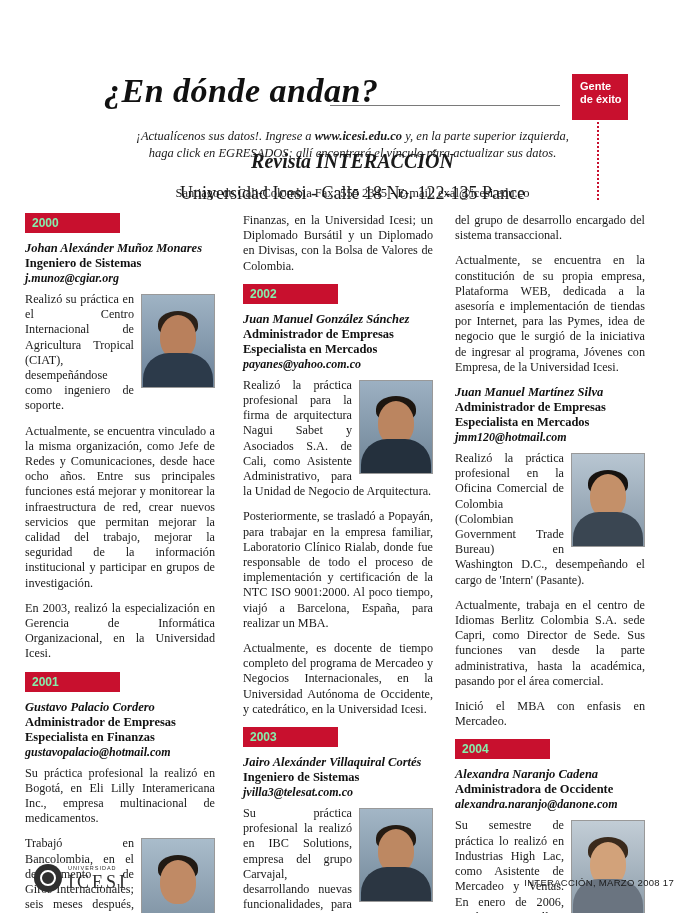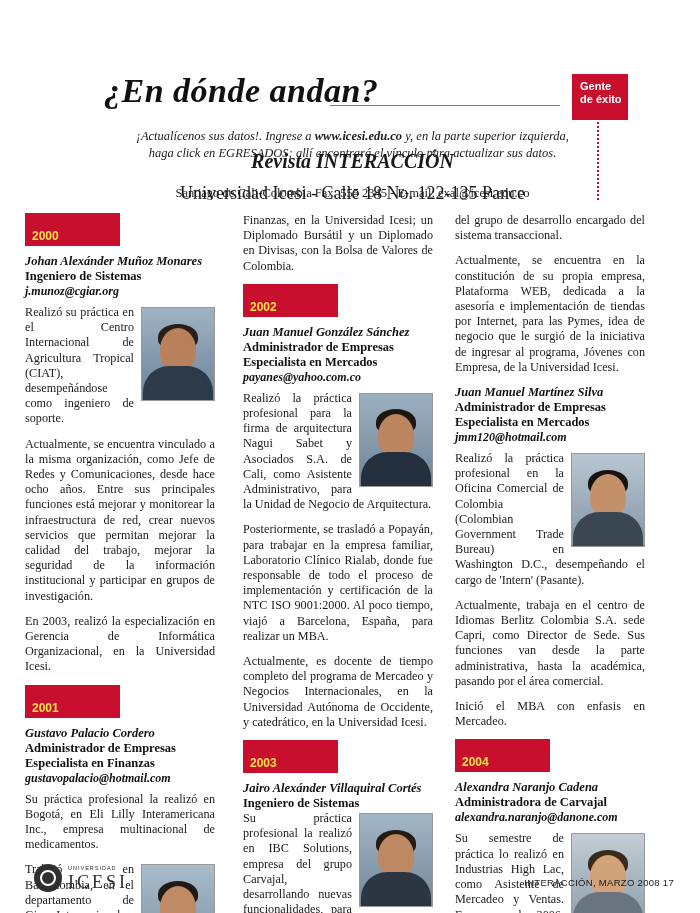--- a/index.html
+++ b/index.html
@@ -54,24 +54,24 @@
     font-size:12.5px;line-height:17px;
   }
 
   
   .col{position:absolute;top:213px;width:190px;}
   .col1{left:25px;}
   .col2{left:243px;}
   .col3{left:455px;}
 
   .yearbar{
-    background:#c8102e;color:#fde047;
+    background:#c8102e;color:#86efac;
     font-family:"Liberation Sans", sans-serif;
     font-weight:bold;font-size:12px;
-    padding:16px 0 3px 7px;
+    padding:3px 0 3px 7px;
     width:95px;
     margin:0 0 8px 0;
     box-sizing:border-box;
   }
 
   .entry{margin-bottom:10px;}
   .name{
     font-family:"Liberation Serif", serif;
     font-weight:bold;font-size:12.5px;line-height:15px;color:#111;font-style:italic;
   }
@@ -221,20 +221,21 @@
       <div class="clear"></div>
       <p class="body">Posteriormente, se trasladó a Popayán, para trabajar en la empresa familiar, Laboratorio Clínico Rialab, donde fue responsable de todo el proceso de implementación y certificación de la NTC ISO 9001:2000. Al poco tiempo, viajó a Barcelona, España, para realizar un MBA.</p>
       <p class="body">Actualmente, es docente de tiempo completo del programa de Mercadeo y Negocios Internacionales, en la Universidad Autónoma de Occidente, y catedrático, en la Universidad Icesi.</p>
     </div>
 
     <div class="yearbar">2003</div>
 
     <div class="entry">
       <div class="name">Jairo Alexánder Villaquiral Cortés</div>
       <div class="degree">Ingeniero de Sistemas</div>
+      <div class="email">jvilla3@telesat.com.co</div>
 
       <div class="photo">
         <div class="bg" style="background:linear-gradient(#a3b6c6,#73889a)"></div>
         <div class="hair" style="background:#241b13"></div>
         <div class="head" style="background:#bd8862"></div>
         <div class="body" style="background:#2b3642"></div>
       </div>
       <p class="body">Su práctica profesional la realizó en IBC Solutions, empresa del grupo Carvajal, desarrollando nuevas funcionalidades, para los aplicativos WEB de la compañía. Posteriormente, se vinculó como Ingeniero de Sistemas, y formó parte</p>
       <div class="clear"></div>
     </div>
@@ -260,21 +261,21 @@
       <p class="body">Realizó la práctica profesional en la Oficina Comercial de Colombia (Colombian Government Trade Bureau) en Washington D.C., desempeñando el cargo de 'Intern' (Pasante).</p>
       <div class="clear"></div>
       <p class="body">Actualmente, trabaja en el centro de Idiomas Berlitz Colombia S.A. sede Capri, como Director de Sede. Sus funciones van desde la parte administrativa, hasta la académica, pasando por el área comercial.</p>
       <p class="body">Inició el MBA con enfasis en Mercadeo.</p>
     </div>
 
     <div class="yearbar">2004</div>
 
     <div class="entry">
       <div class="name">Alexandra Naranjo Cadena</div>
-      <div class="degree">Administradora de Carvajal</div>
+      <div class="degree">Administradora de Occidente</div>
       <div class="email">alexandra.naranjo@danone.com</div>
 
       <div class="photo">
         <div class="bg" style="background:linear-gradient(#c2cdd6,#8d9daa)"></div>
         <div class="hair" style="background:#3a2a1c"></div>
         <div class="head" style="background:#d2a27a"></div>
         <div class="body" style="background:#6a7480"></div>
       </div>
       <p class="body">Su semestre de práctica lo realizó en Industrias High Lac, como Asistente de Mercadeo y Ventas. En enero de 2006, viajó a Montpellier, Francia, para realizar un MBA, gracias al convenio entre Icesi y Sup de Co Montpellier. Luego de seis meses de estudio, comenzó a</p>
       <div class="clear"></div>

